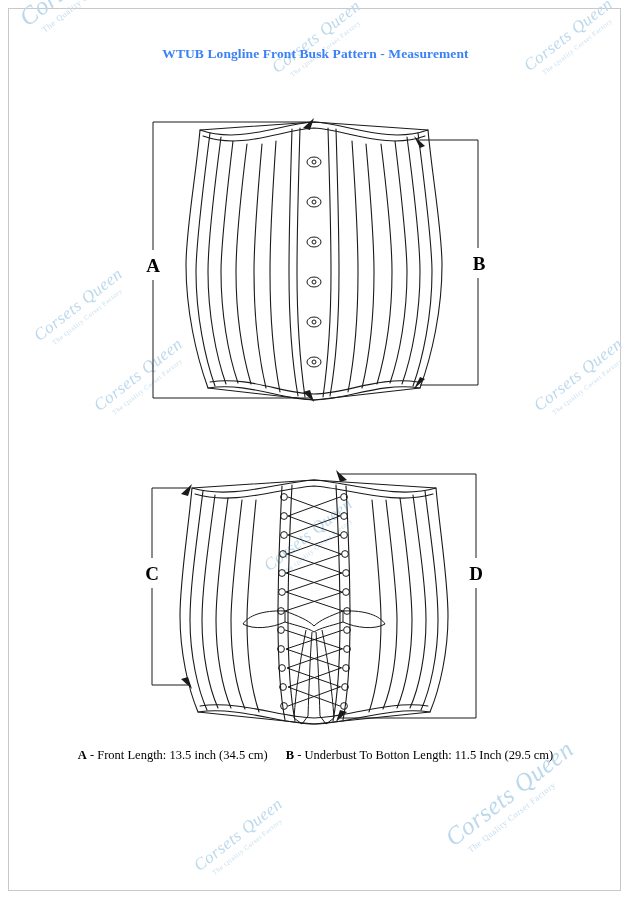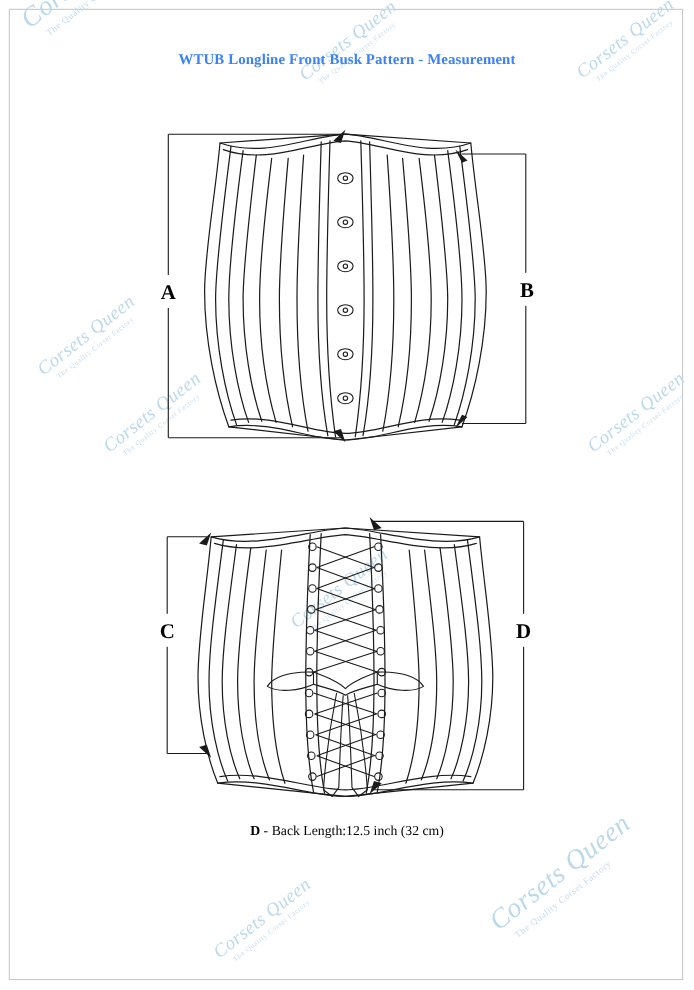--- a/index.html
+++ b/index.html
@@ -347,19 +347,26 @@
       <polygon points="336,30 347,40 340,42" fill="#1a1a1a"></polygon>
       <polygon points="336,282 347,272 340,270" fill="#1a1a1a"></polygon>
       <rect x="461" y="118" width="30" height="30" fill="#fff" stroke="none"></rect>
       <text class="dim-letter" x="476" y="140" text-anchor="middle">D</text>
     </svg>
   </div>
 
   <div class="legend">
     <div class="legend-row">
       <span class="legend-item">
-        <span class="legend-key">D</span>
+        <span class="legend-key">A</span>
         <span class="legend-text">-</span>
-        <span class="legend-text">Back Length:12.5 inch (32 cm)</span>
+        <span class="legend-text">Front Length: 13.5 inch (34.5 cm)</span>
+      </span>
+      <span class="legend-item">
+        <span class="legend-key">B</span>
+        <span class="legend-text">-</span>
+        <span class="legend-text">Underbust To Botton Length: 11.5 Inch (29.5 cm)</span>
       </span>
     </div>
+    <div class="legend-row">
+    </div>
   </div>
 </div>
 
 </body></html>

